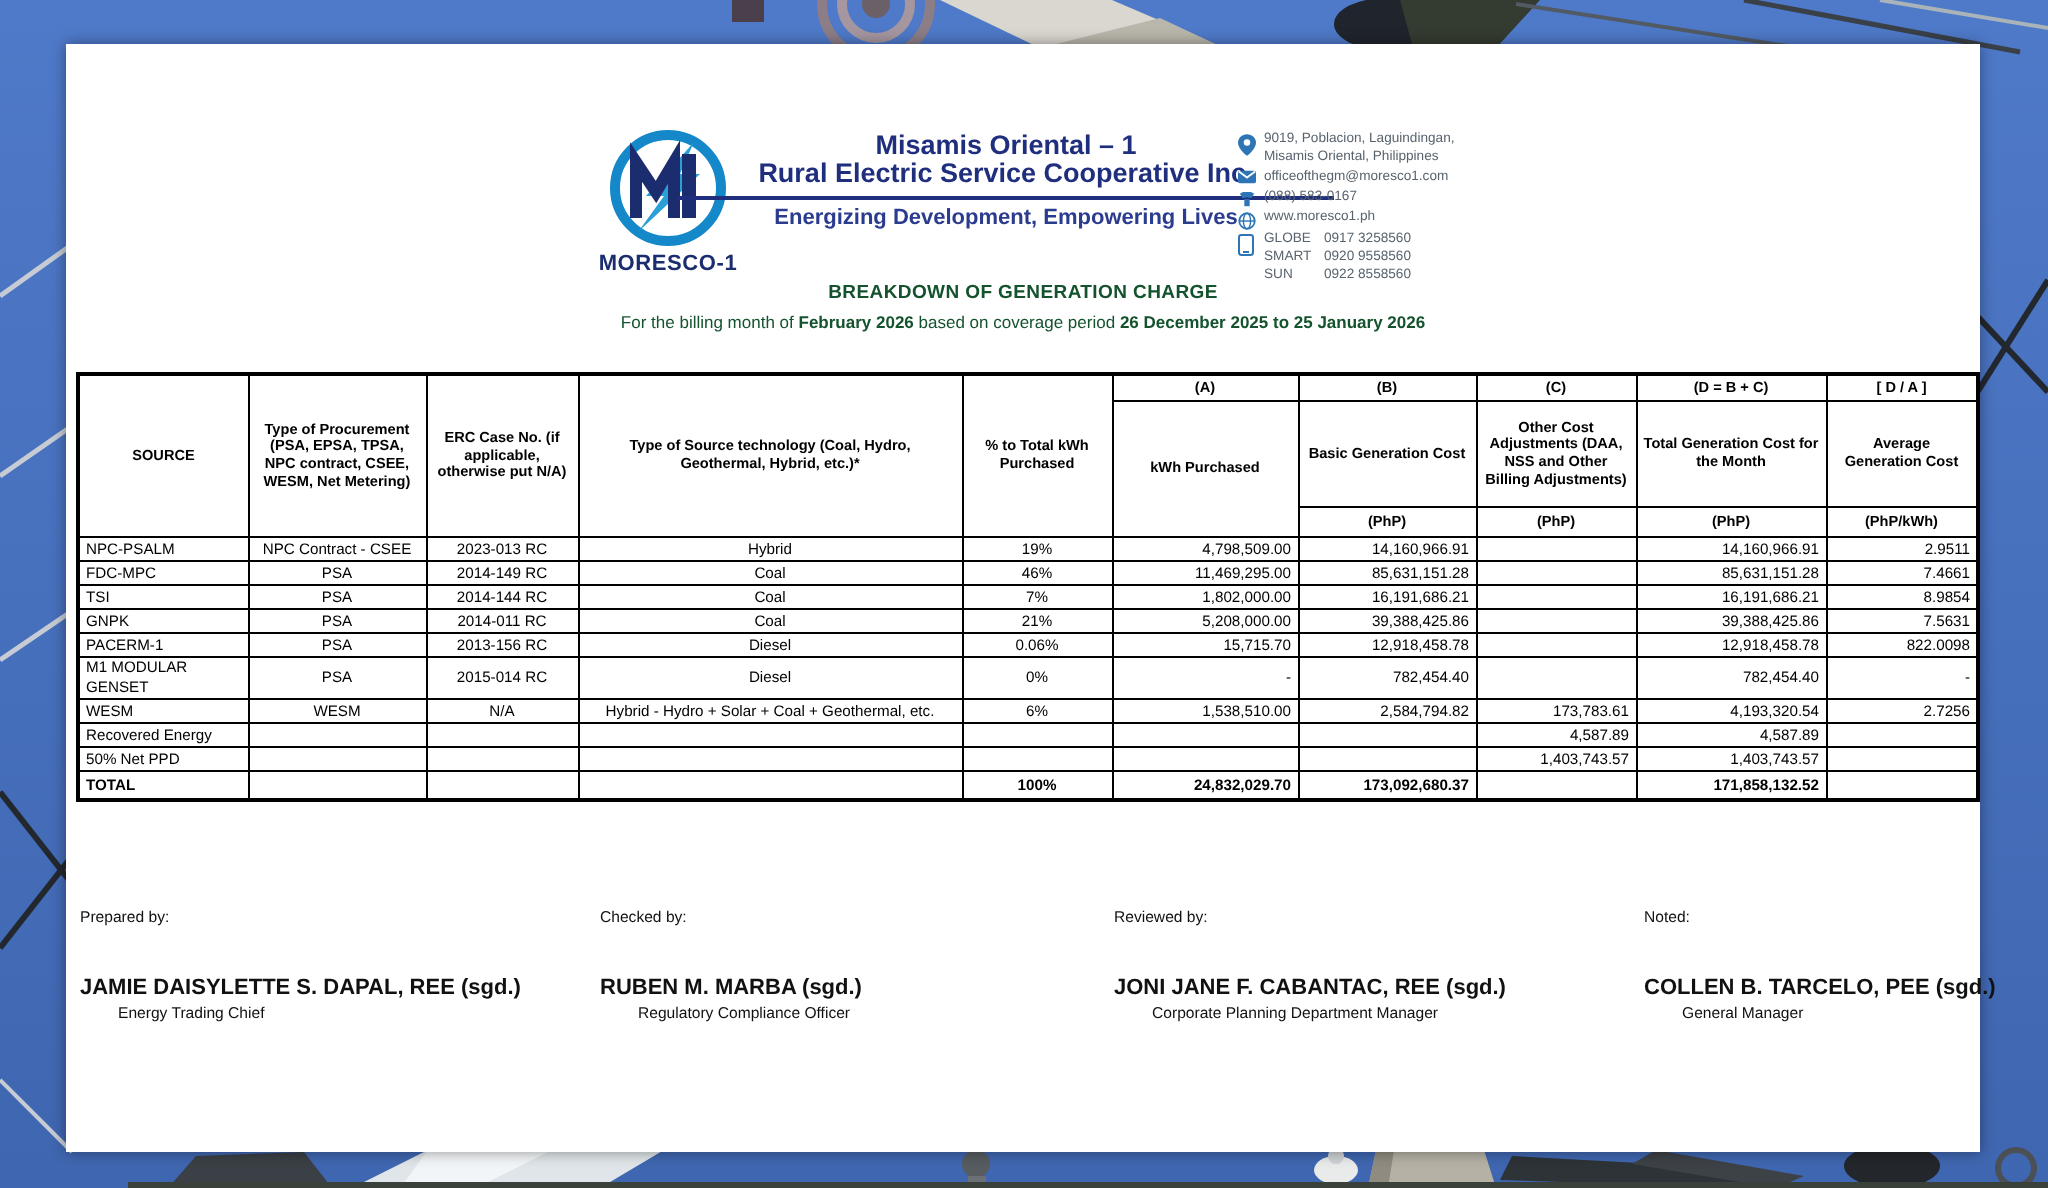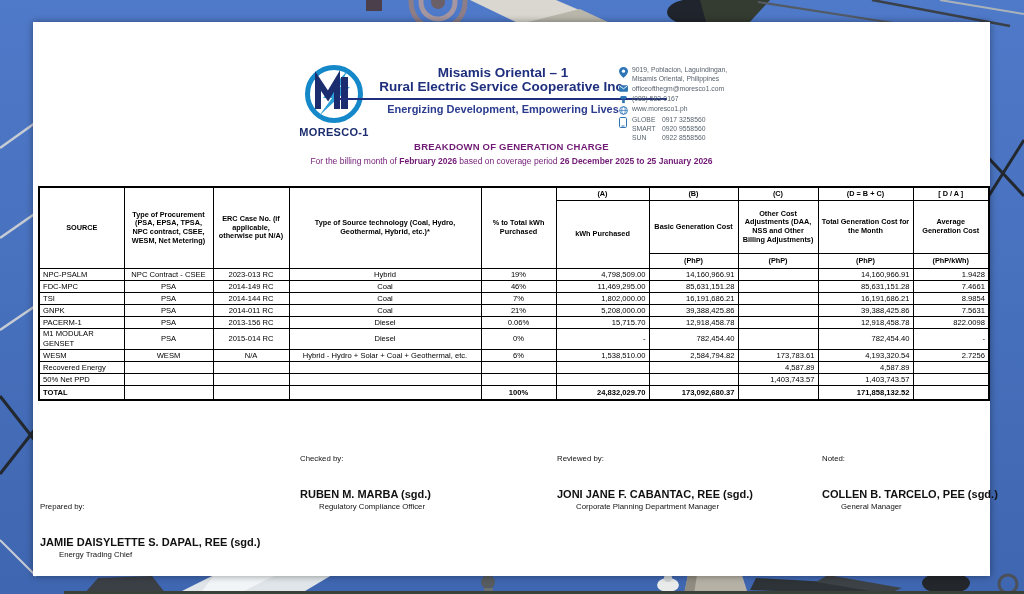--- a/index.html
+++ b/index.html
@@ -21,21 +21,21 @@
   .org-line2{font-size:13.5px;font-weight:bold;line-height:1.1;}
   .org-rule{height:2px;background:#1f2f7d;margin:3px 6px 3px 6px;}
   .org-tagline{font-size:11px;font-weight:600;color:#2b3c8f;}
   .contact{position:absolute;left:586px;top:44px;width:170px;font-size:6.8px;color:#58636e;line-height:1.28;}
   .c-row{display:flex;align-items:flex-start;margin-bottom:1.5px;}
   .c-ico{width:9px;flex:0 0 9px;margin-right:4px;margin-top:.5px;}
   .c-ico svg{display:block;}
   .mob-line{display:flex;}
   .mob-carrier{width:30px;flex:0 0 30px;}
   
-  .doc-title{position:absolute;left:0;top:119px;width:100%;text-align:center;color:#701a75;}
+  .doc-title{position:absolute;left:0;top:119px;width:100%;text-align:center;color:#14532d;}
   .doc-title .h{font-size:9.5px;font-weight:bold;letter-spacing:.2px;}
   .doc-title .s{font-size:8.5px;margin-top:3.5px;}
   .doc-title .s b{font-weight:bold;}
   
   table.gen{
     position:absolute;left:5px;top:164px;width:950px;
     border-collapse:collapse;table-layout:fixed;
     font-size:7.6px;color:#000;
   }
   table.gen th,table.gen td{border:1px solid #000;padding:0 3px;overflow:hidden;}
@@ -48,21 +48,21 @@
   tbody td:first-child,tfoot td:first-child{text-align:left;}
   td:nth-child(2),td:nth-child(3),td:nth-child(4),td:nth-child(5){text-align:center;}
   td:nth-child(6),td:nth-child(7),td:nth-child(8),td:nth-child(9){text-align:right;padding-right:4px;}
   td:nth-child(10){text-align:right;padding-right:9px;}
   tfoot td{height:13px;font-weight:bold;border-top:2px solid #000;}
   
   .sig{position:absolute;top:432px;color:#111;}
   .sig .lbl{font-size:7.8px;}
   .sig .nm{font-size:11px;font-weight:bold;margin-top:25px;white-space:nowrap;}
   .sig .ttl{font-size:7.8px;margin-top:2px;padding-left:19px;}
-  .sig1{left:7px;margin-top:48px;}.sig2{left:267px;}.sig3{left:524px;}.sig4{left:789px;}
+  .sig1{left:7px;}.sig2{left:267px;}.sig3{left:524px;}.sig4{left:789px;}
 </style>
 </head>
 <body>
 
 <svg class="bg" width="1024" height="594" viewBox="0 0 1024 594">
   <defs>
     <linearGradient id="sky" x1="0" y1="0" x2="0" y2="1">
       <stop offset="0" stop-color="#4f7ac9"></stop>
       <stop offset="1" stop-color="#3f66b0"></stop>
     </linearGradient>
@@ -250,21 +250,21 @@
         <tr>
           <td>NPC-PSALM</td>
           <td>NPC Contract - CSEE</td>
           <td>2023-013 RC</td>
           <td>Hybrid</td>
           <td>19%</td>
           <td>4,798,509.00</td>
           <td>14,160,966.91</td>
           <td></td>
           <td>14,160,966.91</td>
-          <td>1.9428</td>
+          <td>2.9511</td>
         </tr>
         <tr>
           <td>FDC-MPC</td>
           <td>PSA</td>
           <td>2014-149 RC</td>
           <td>Coal</td>
           <td>46%</td>
           <td>11,469,295.00</td>
           <td>85,631,151.28</td>
           <td></td>

